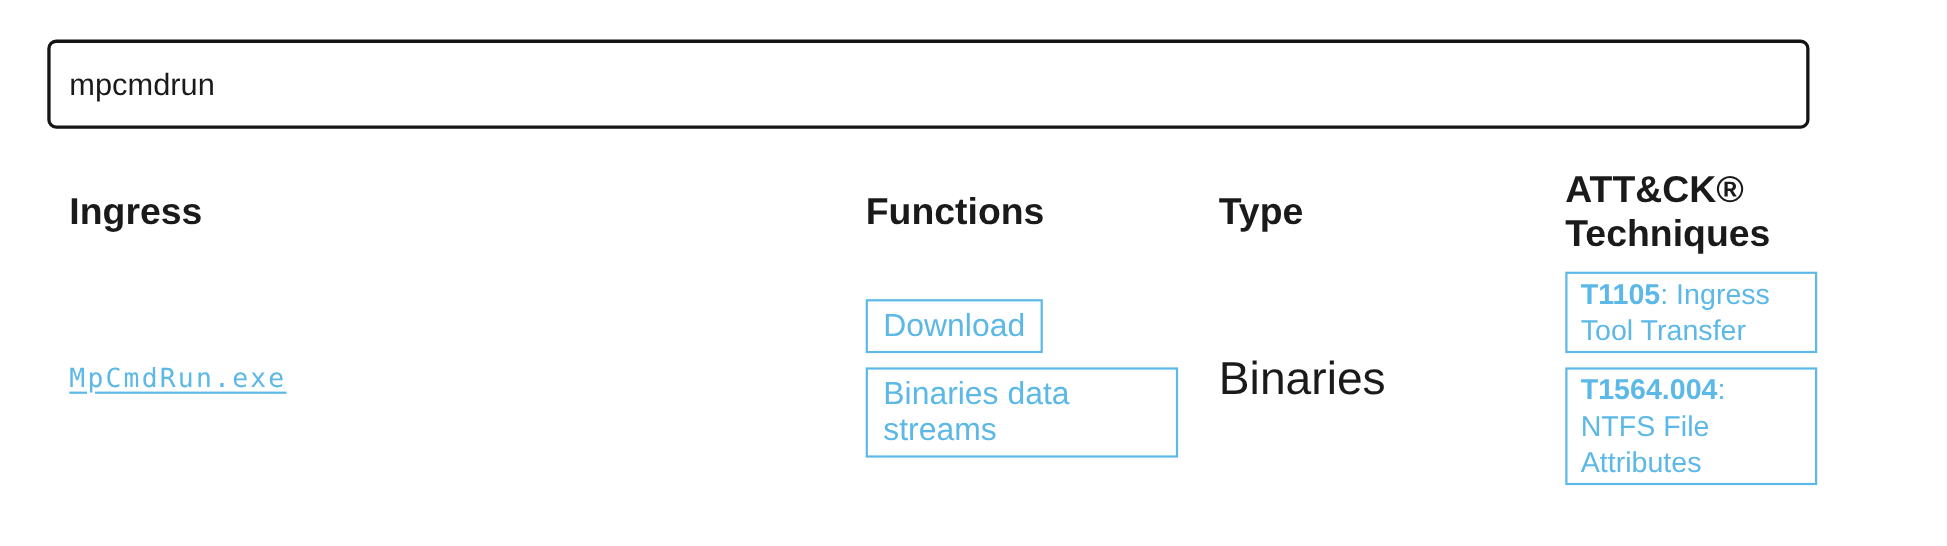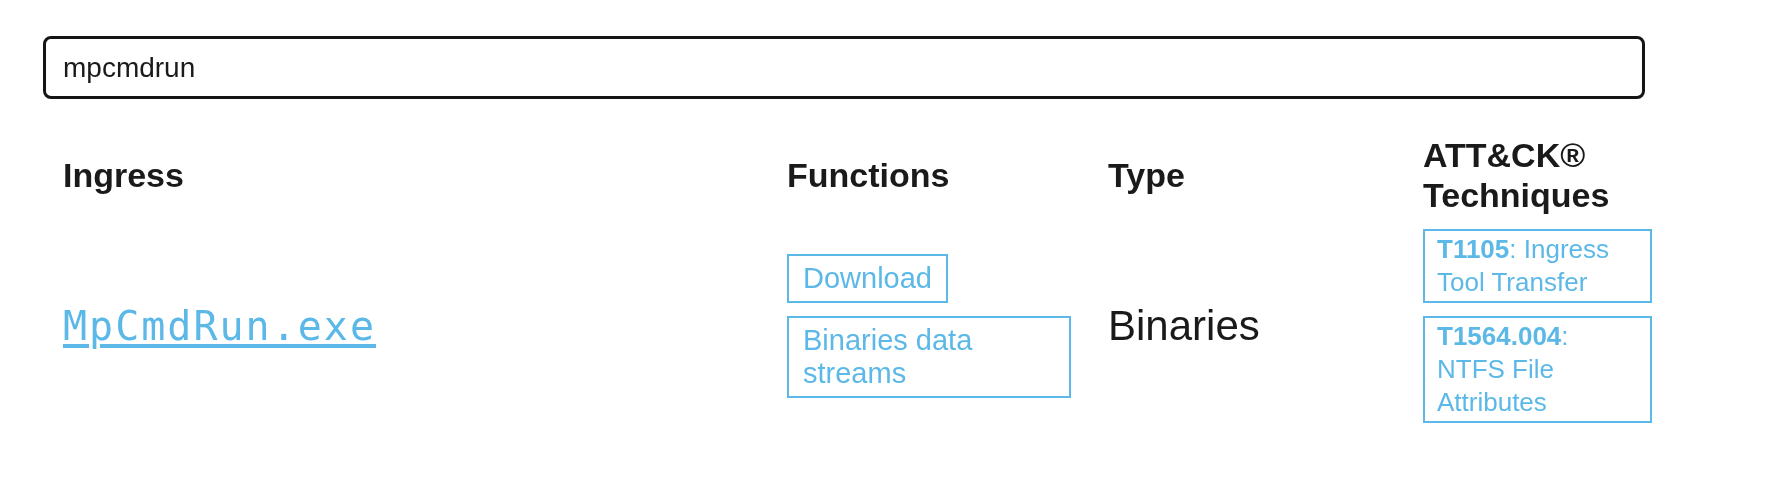--- a/index.html
+++ b/index.html
@@ -15,21 +15,21 @@
     overflow: hidden;
     font-family: "Liberation Sans", sans-serif;
     color: var(--text);
   }
 
   
   .search-wrap { padding-top: 36px; padding-left: 43px; }
   .search-input {
     display: block;
     width: 1602px;
-    height: 63px;
+    height: 81px;
     border: 3px solid var(--input-border);
     border-radius: 8px;
     padding: 0 17px;
     font-family: "Liberation Sans", sans-serif;
     font-size: 28px;
     color: var(--text);
     outline: none;
     background: #fff;
   }
 
@@ -45,21 +45,21 @@
   .th {
     font-size: 34px;
     font-weight: bold;
     line-height: 40px;
     color: var(--text);
   }
   .cell { align-self: center; }
 
   .binary-link {
     font-family: "DejaVu Sans Mono", "Liberation Mono", monospace;
-    font-size: 40px;
+    font-size: 24px;
     letter-spacing: 2px;
     color: var(--accent);
     text-decoration: underline;
     text-underline-offset: 4px;
   }
 
   .badge-stack {
     display: flex;
     flex-direction: column;
     align-items: flex-start;

